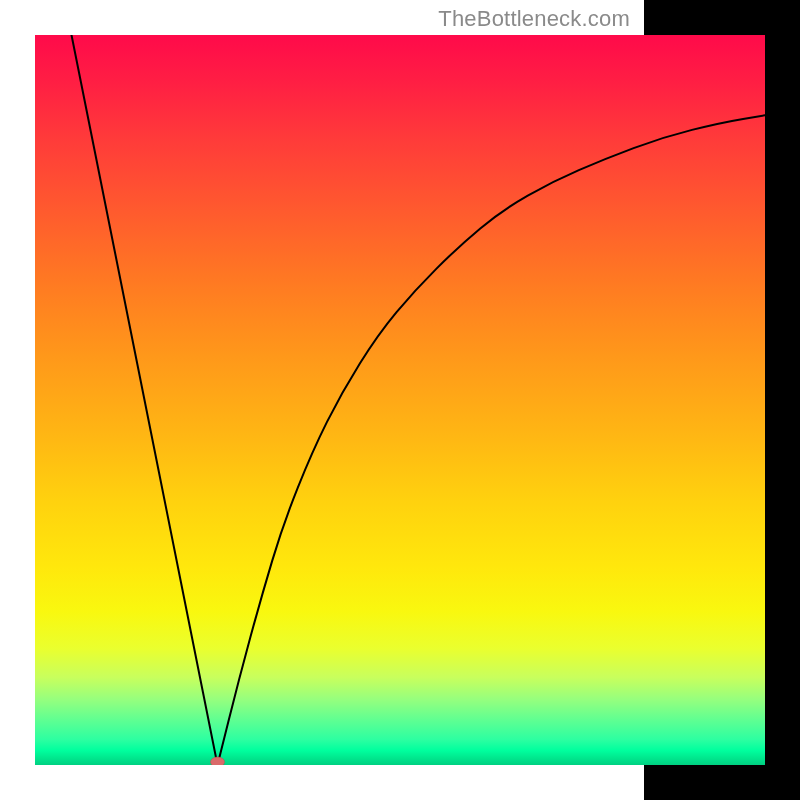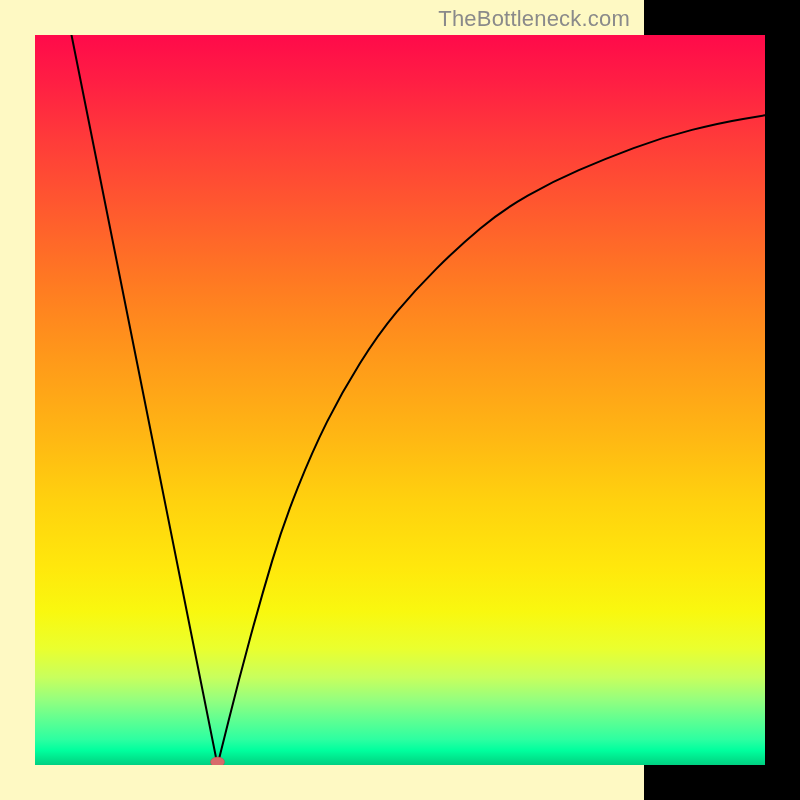--- a/index.html
+++ b/index.html
@@ -7,21 +7,21 @@
     width: 800px;
     height: 800px;
     overflow: hidden;
     background: #000;
     font-family: Arial, Helvetica, sans-serif;
   }
   .frame {
     position: relative;
     width: 644px;
     height: 800px;
-    background: #fef9c3;
+    background: #ffffff;
   }
   .plot-area {
     position: absolute;
     left: 35px;
     top: 35px;
     width: 730px;
     height: 730px;
     overflow: hidden;
   }
   .gradient {

